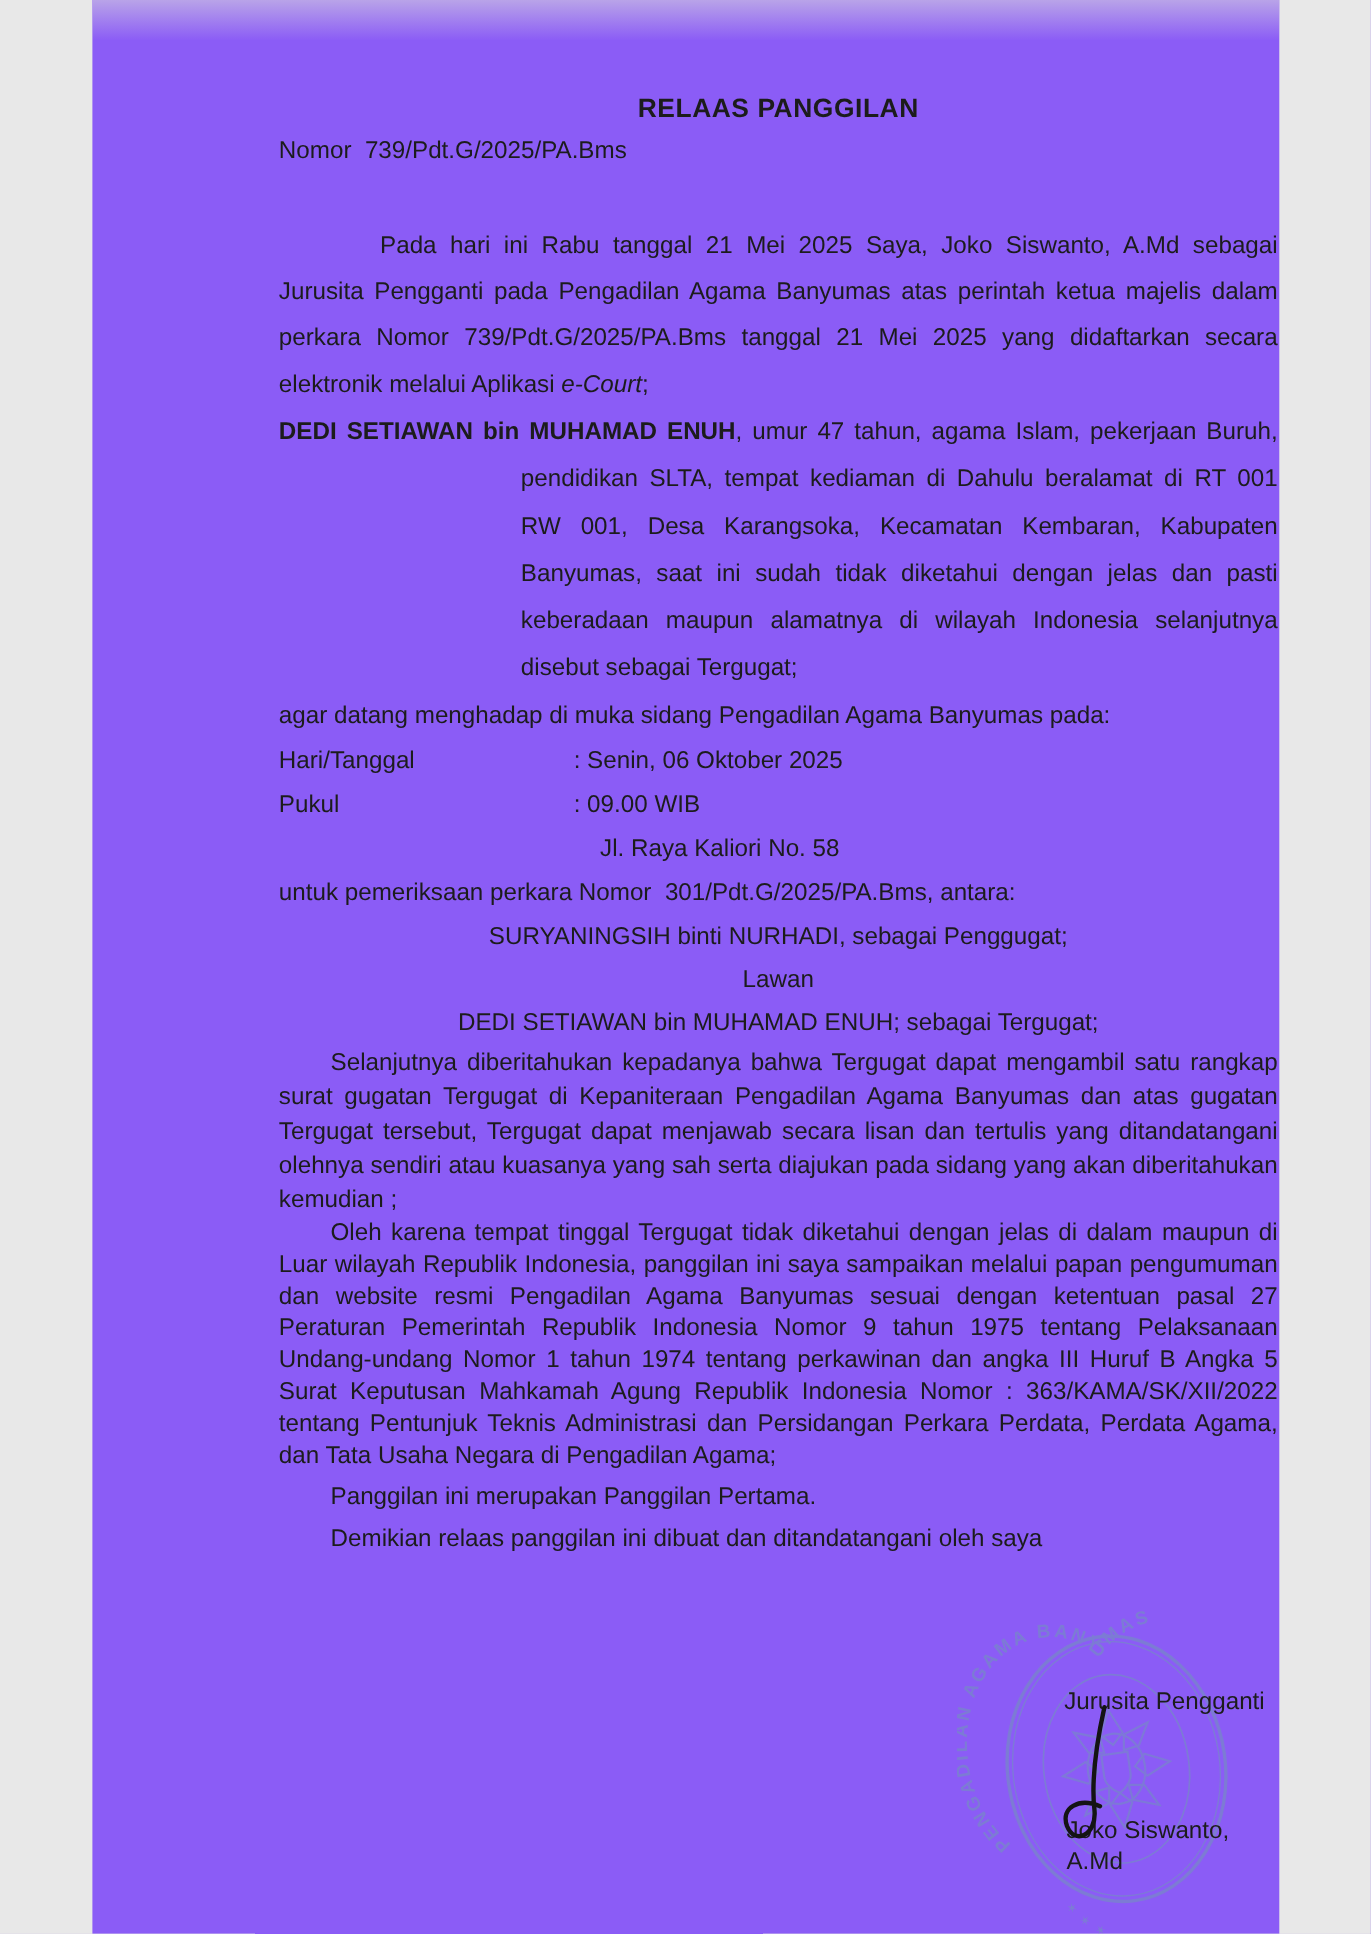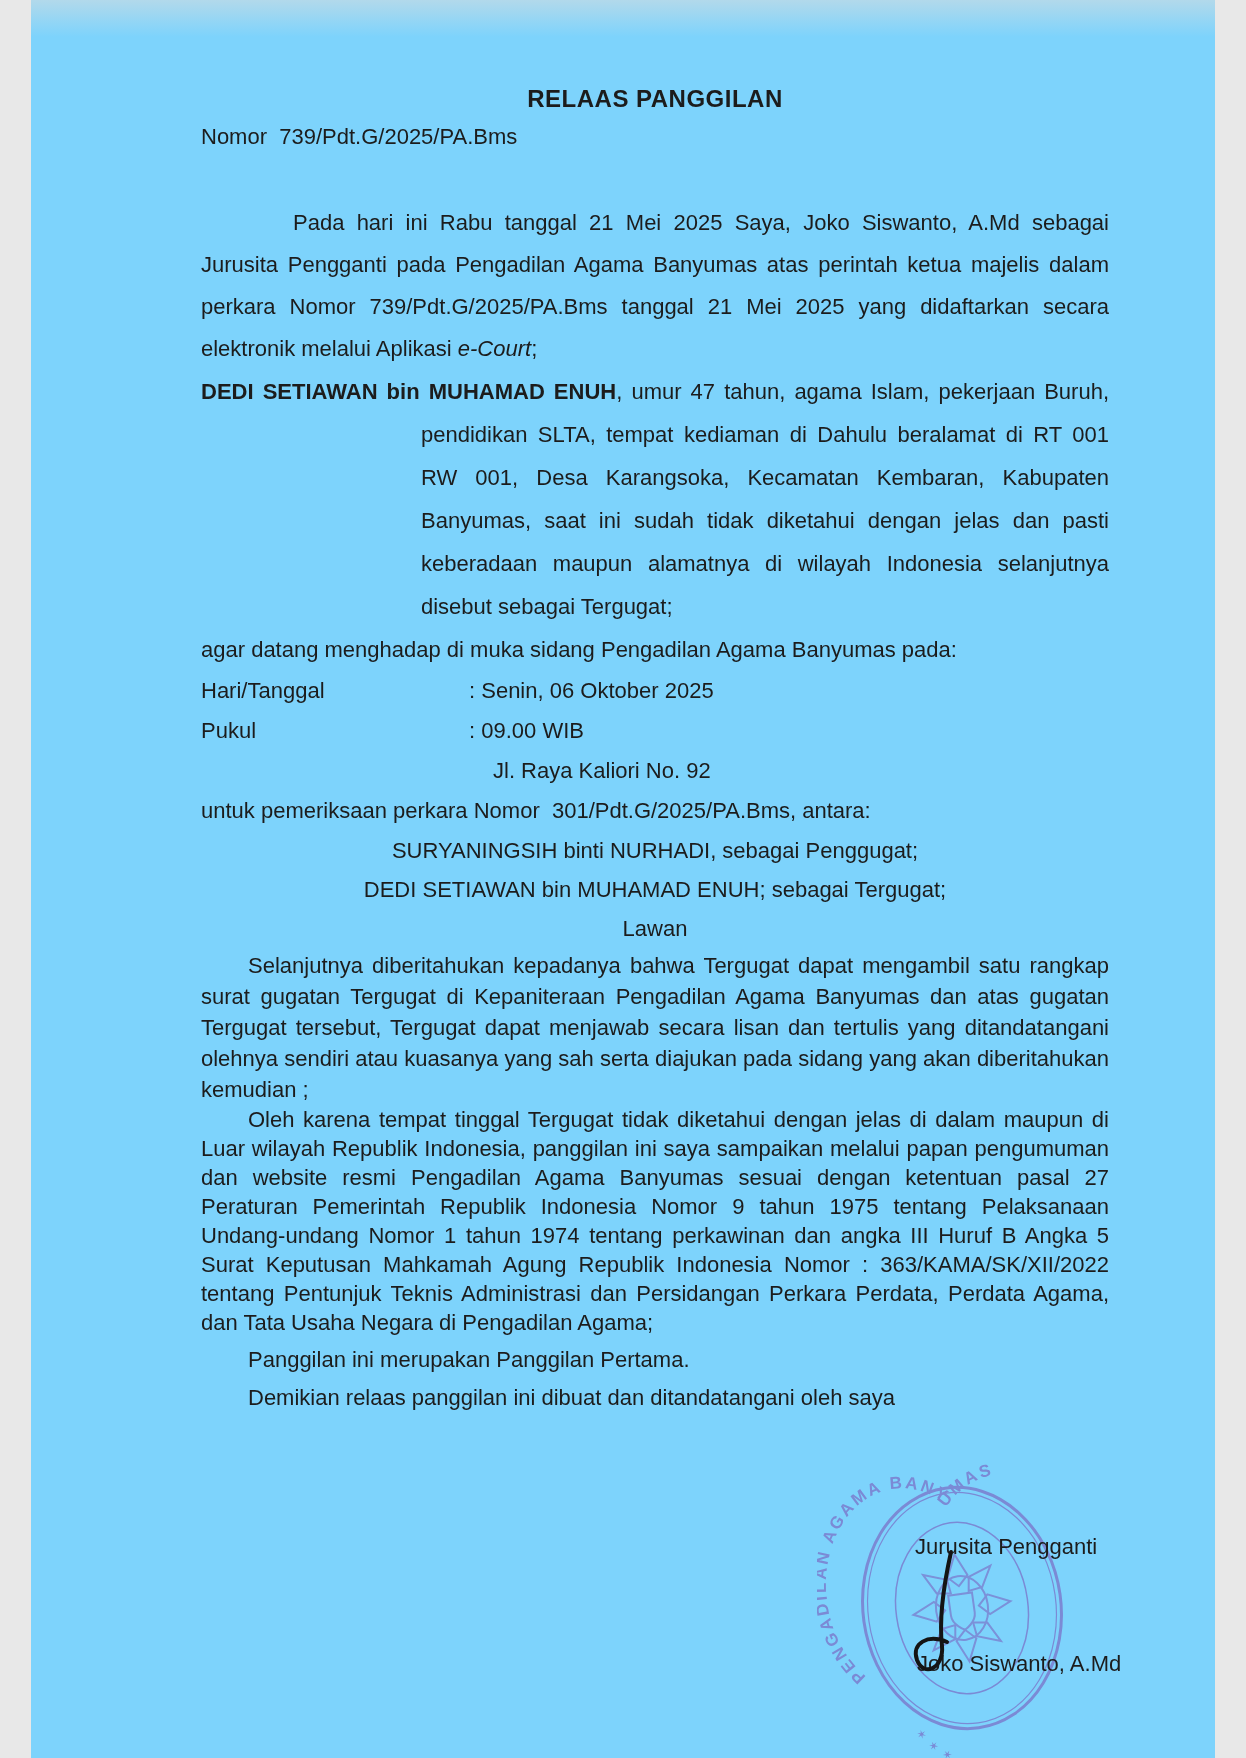--- a/index.html
+++ b/index.html
@@ -1,18 +1,18 @@
 <!DOCTYPE html>
 <html><head>
 <meta charset="utf-8">
 <style>
   html,body{margin:0;padding:0;background:#e8e8e8;}
   .page{
-    position:relative;width:1184px;height:1758px;margin:0 auto;
-    background:#7dd3fc;overflow:hidden;
+    position:relative;width:1079px;height:1758px;margin:0 auto;
+    background:#8b5cf6;overflow:hidden;
     font-family:"Liberation Sans",sans-serif;color:#1c1c1c;
   }
   .page::before{ 
     content:"";position:absolute;left:0;top:0;width:100%;height:46px;
     background:linear-gradient(#dededd, rgba(250,250,249,0) 80%);
     opacity:.55;pointer-events:none;
   }
   .content{position:absolute;left:170px;top:0;width:908px;}
   .title{margin:84px 0 0 0;text-align:center;font-weight:bold;font-size:24px;line-height:30px;letter-spacing:.5px;}
   .numline{margin:8px 0 0 0;font-size:22px;line-height:30px;white-space:pre-wrap;}
@@ -55,27 +55,27 @@
     <p class="agar">agar datang menghadap di muka sidang Pengadilan Agama Banyumas pada:</p>
 
     <div class="row">
       <span class="lab">Hari/Tanggal</span>
         <span>: Senin, 06 Oktober 2025</span>
     </div>
     <div class="row">
       <span class="lab">Pukul</span>
         <span>: 09.00 WIB</span>
     </div>
-    <div class="addr">Jl. Raya Kaliori No. 92</div>
+    <div class="addr">Jl. Raya Kaliori No. 58</div>
 
     <p class="untuk">untuk pemeriksaan perkara Nomor  301/Pdt.G/2025/PA.Bms, antara:</p>
 
     <p class="cparty">SURYANINGSIH binti NURHADI, sebagai Penggugat;</p>
+    <p class="cparty">Lawan</p>
     <p class="cparty">DEDI SETIAWAN bin MUHAMAD ENUH; sebagai Tergugat;</p>
-    <p class="cparty">Lawan</p>
 
     <p class="p2">Selanjutnya diberitahukan kepadanya bahwa Tergugat dapat mengambil satu rangkap surat gugatan Tergugat di Kepaniteraan Pengadilan Agama Banyumas dan atas gugatan Tergugat tersebut, Tergugat dapat menjawab secara lisan dan tertulis yang ditandatangani olehnya sendiri atau kuasanya yang sah serta diajukan pada sidang yang akan diberitahukan kemudian ;</p>
     <p class="p3">Oleh karena tempat tinggal Tergugat tidak diketahui dengan jelas di dalam maupun di Luar wilayah Republik Indonesia, panggilan ini saya sampaikan melalui papan pengumuman dan website resmi Pengadilan Agama Banyumas sesuai dengan ketentuan pasal 27 Peraturan Pemerintah Republik Indonesia Nomor 9 tahun 1975 tentang Pelaksanaan Undang-undang Nomor 1 tahun 1974 tentang perkawinan dan angka III Huruf B Angka 5 Surat Keputusan Mahkamah Agung Republik Indonesia Nomor : 363/KAMA/SK/XII/2022 tentang Pentunjuk Teknis Administrasi dan Persidangan Perkara Perdata, Perdata Agama, dan Tata Usaha Negara di Pengadilan Agama;</p>
     <p class="p4">Panggilan ini merupakan Panggilan Pertama.</p>
     <p class="p5">Demikian relaas panggilan ini dibuat dan ditandatangani oleh saya</p>
   </div>
 
   <svg class="stamp" width="290" height="300" viewBox="0 0 290 300">
     <g transform="rotate(-8 145 150)" fill="none" stroke="#7b80d0">
       <ellipse cx="145" cy="150" rx="99" ry="121" stroke-width="3"></ellipse>

